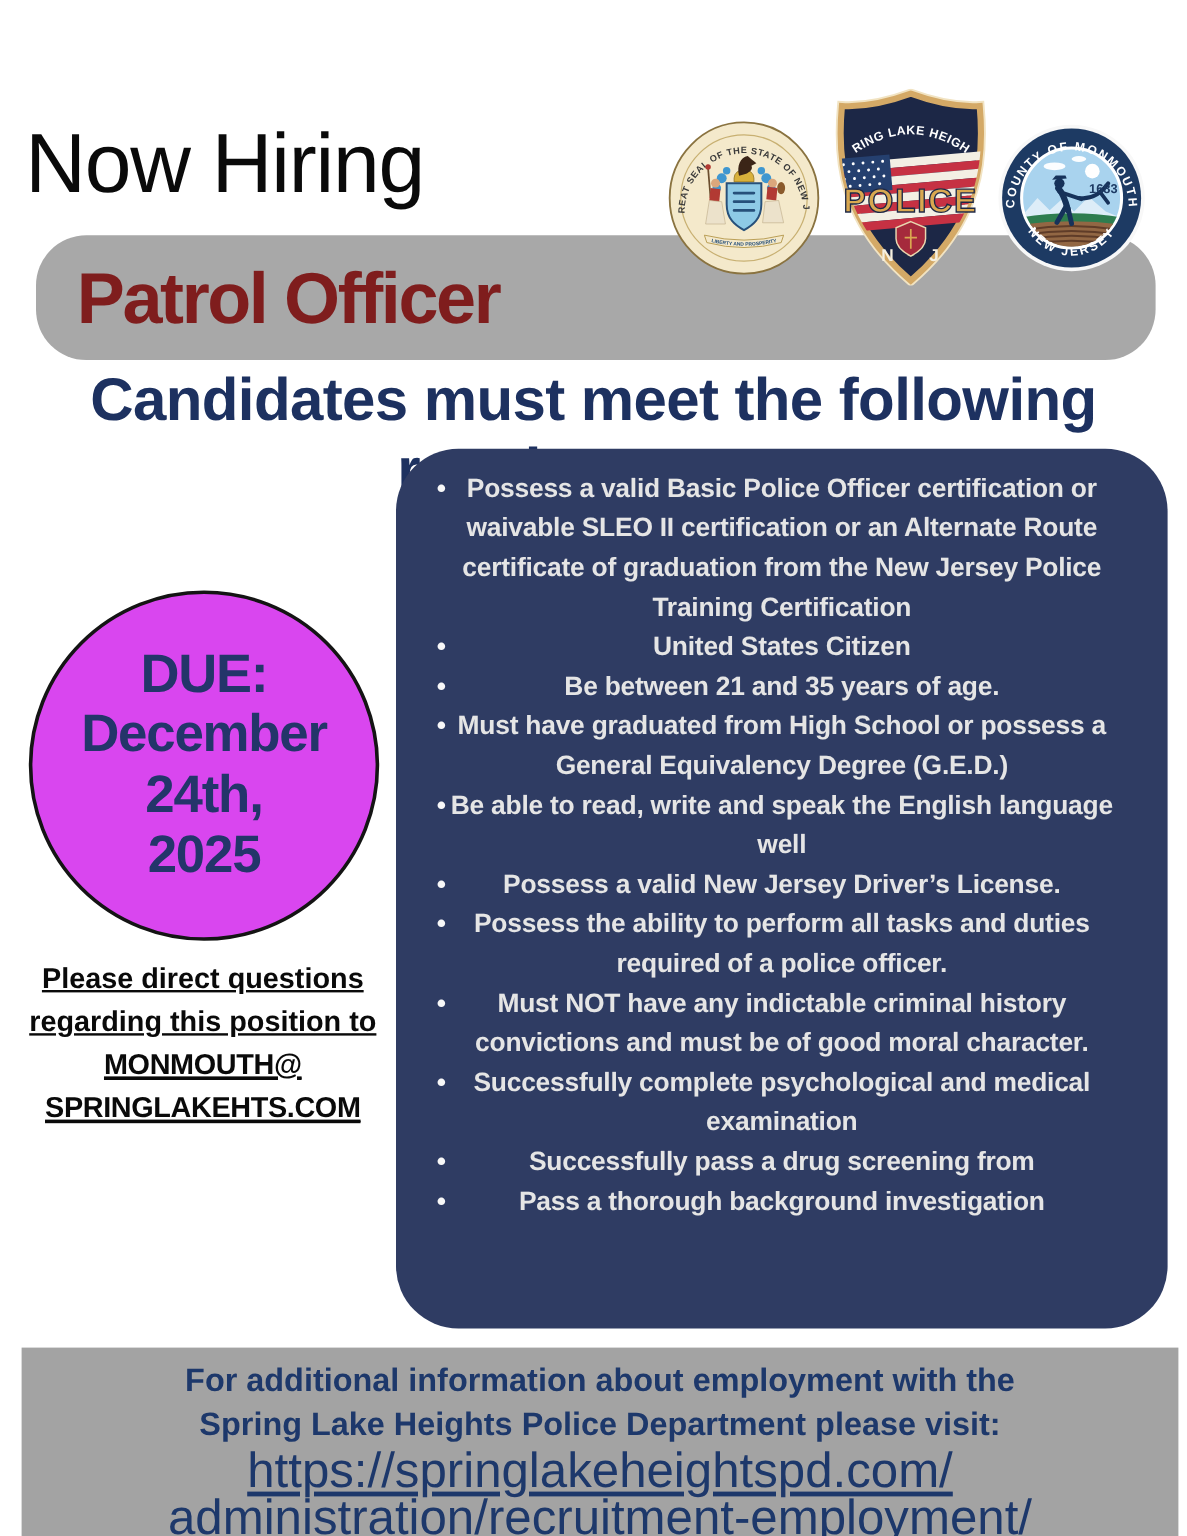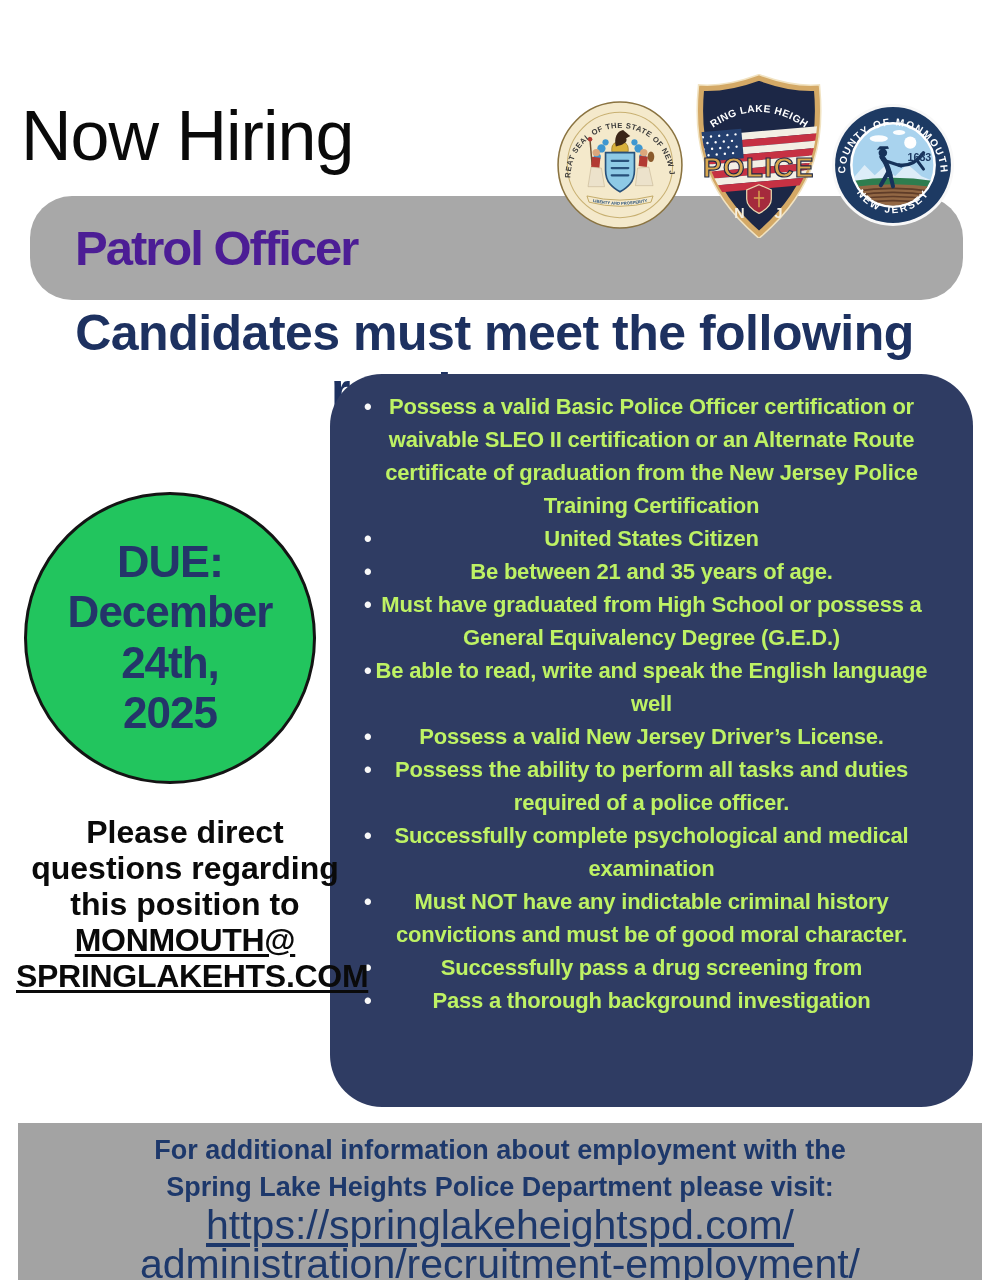--- a/index.html
+++ b/index.html
@@ -10,57 +10,57 @@
   
   .page-title{
     position:absolute;left:21px;top:98px;margin:0;
     font-size:70px;font-weight:400;letter-spacing:-1px;color:#0a0a0a;line-height:1.1;
   }
   .job-banner{
     position:absolute;left:30px;top:196px;width:933px;height:104px;
     background:#a8a8a8;border-radius:42px;display:flex;align-items:center;
   }
   .job-title{
-    padding-left:45px;font-size:49px;font-weight:700;letter-spacing:-2px;color:#4c1d95;
+    padding-left:34px;font-size:60px;font-weight:700;letter-spacing:-2px;color:#7f1d1d;
   }
   .seal{position:absolute;}
   .seal-nj{left:556px;top:100px;width:128px;height:130px;}
   .seal-patch{left:692px;top:74px;width:134px;height:164px;}
   .seal-monmouth{left:830px;top:102px;width:126px;height:126px;}
 
   .req-heading{
     position:absolute;left:0;top:304px;width:100%;margin:0;text-align:center;
     font-size:50px;font-weight:700;letter-spacing:-0.5px;color:#1d3160;
   }
   
   .req-panel{
     position:absolute;left:330px;top:374px;width:643px;height:733px;
     background:#2f3c63;border-radius:52px;box-sizing:border-box;
     padding:16px 24px 10px 24px;
   }
   .req-list{list-style:none;margin:0;padding:0;}
   .req-list li{
     position:relative;text-align:center;padding:0 8px;
-    font-size:22px;font-weight:700;line-height:33px;color:#bef264;letter-spacing:-0.2px;
+    font-size:22px;font-weight:700;line-height:33px;color:#e5e5e5;letter-spacing:-0.2px;
   }
   .req-list li::before{
     content:"\2022";position:absolute;left:10px;top:0;font-size:22px;color:#f8f8f8;
   }
   
   .due-circle{
     position:absolute;left:24px;top:492px;width:292px;height:292px;border-radius:50%;
-    background:#22c55e;border:3px solid #141414;box-sizing:border-box;
+    background:#d946ef;border:3px solid #141414;box-sizing:border-box;
     display:flex;flex-direction:column;justify-content:center;align-items:center;text-align:center;
   }
   .due-label{font-size:45px;font-weight:700;color:#24356a;line-height:1.12;letter-spacing:-1px;}
   .due-line{font-size:44px;font-weight:700;color:#24356a;line-height:1.15;letter-spacing:-1px;}
   
   .contact{
-    position:absolute;left:0px;top:798px;width:338px;margin:16px;text-align:center;
-    font-size:32px;font-weight:700;color:#0a0a0a;line-height:36px;
+    position:absolute;left:0px;top:798px;width:338px;margin:0;text-align:center;
+    font-size:24px;font-weight:700;color:#0a0a0a;line-height:36px;text-decoration:underline;
   }
   .email-link{
     display:block;color:#0a0a0a;text-decoration:underline;text-underline-offset:3px;
     font-weight:700;letter-spacing:-0.3px;
   }
   
   .footer-banner{
     position:absolute;left:18px;top:1123px;width:964px;height:157px;
     background:#a3a3a3;box-sizing:border-box;text-align:center;padding-top:9px;
   }
@@ -218,22 +218,22 @@
 
   <div class="req-panel">
     <ul class="req-list">
         <li>Possess a valid Basic Police Officer certification or waivable SLEO II certification or an Alternate Route certificate of graduation from the New Jersey Police Training Certification</li>
         <li>United States Citizen</li>
         <li>Be between 21 and 35 years of age.</li>
         <li>Must have graduated from High School or possess a General Equivalency Degree (G.E.D.)</li>
         <li>Be able to read, write and speak the English language well</li>
         <li>Possess a valid New Jersey Driver’s License.</li>
         <li>Possess the ability to perform all tasks and duties required of a police officer.</li>
+        <li>Must NOT have any indictable criminal history convictions and must be of good moral character.</li>
         <li>Successfully complete psychological and medical examination</li>
-        <li>Must NOT have any indictable criminal history convictions and must be of good moral character.</li>
         <li>Successfully pass a drug screening from</li>
         <li>Pass a thorough background investigation</li>
       </ul>
   </div>
 
   <div class="due-circle">
     <div class="due-label">DUE:</div>
     <div class="due-line">December</div>
     <div class="due-line">24th,</div>
     <div class="due-line">2025</div>

